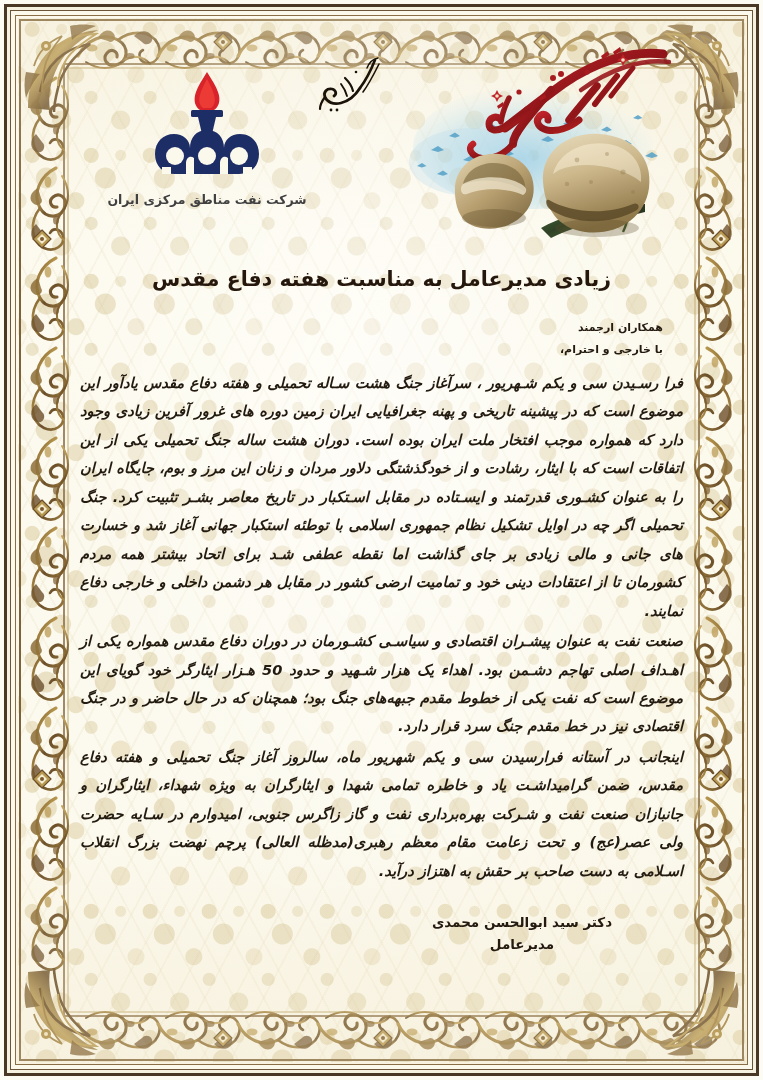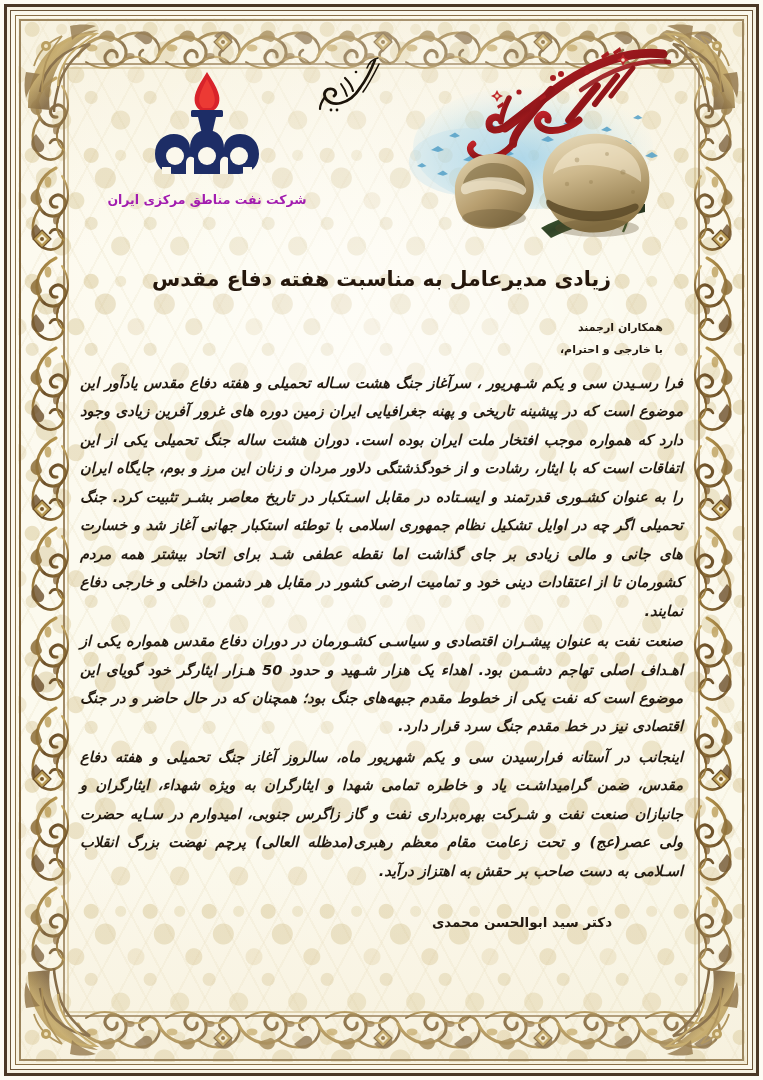--- a/index.html
+++ b/index.html
@@ -129,21 +129,21 @@
   }
   .logo-mark {
     width: 138px;
     height: 112px;
     margin: 0 auto 8px auto;
     position: relative;
   }
   .logo-mark svg { display: block; width: 100%; height: 100%; }
 
   .org-line {
-    color: #a21caf;
+    color: #404040;
     font-weight: bold;
     letter-spacing: -0.2px;
     line-height: 1.55;
   }
   .org-line-1 { font-size: 12.5px; }
   .org-line-2 { font-size: 12.5px; }
 
   
   .artwork {
     position: absolute;
@@ -561,16 +561,17 @@
     </div>
 
     <div class="body-copy">
       <p class="para">فرا رسـیدن سی و یکم شـهریور ، سرآغاز جنگ هشت سـاله تحمیلی و هفته دفاع مقدس یادآور این موضوع است که در پیشینه تاریخی و پهنه جغرافیایی ایران زمین دوره های غرور آفرین زیادی وجود دارد که همواره موجب افتخار ملت ایران بوده است. دوران هشت ساله جنگ تحمیلی یکی از این اتفاقات است که با ایثار، رشادت و از خودگذشتگی دلاور مردان و زنان این مرز و بوم، جایگاه ایران را به عنوان کشـوری قدرتمند و ایسـتاده در مقابل اسـتکبار در تاریخ معاصر بشـر تثبیت کرد. جنگ تحمیلی اگر چه در اوایل تشکیل نظام جمهوری اسلامی با توطئه استکبار جهانی آغاز شد و خسارت های جانی و مالی زیادی بر جای گذاشت اما نقطه عطفی شـد برای اتحاد بیشتر همه مردم کشورمان تا از اعتقادات دینی خود و تمامیت ارضی کشور در مقابل هر دشمن داخلی و خارجی دفاع نمایند.</p>
       <p class="para">صنعت نفت به عنوان پیشـران اقتصادی و سیاسـی کشـورمان در دوران دفاع مقدس همواره یکی از اهـداف اصلی تهاجم دشـمن بود. اهداء یک هزار شـهید و حدود 50 هـزار ایثارگر خود گویای این موضوع است که نفت یکی از خطوط مقدم جبهه‌های جنگ بود؛ همچنان که در حال حاضر و در جنگ اقتصادی نیز در خط مقدم جنگ سرد قرار دارد.</p>
       <p class="para">اینجانب در آستانه فرارسیدن سی و یکم شهریور ماه، سالروز آغاز جنگ تحمیلی و هفته دفاع مقدس، ضمن گرامیداشـت یاد و خاطره تمامی شهدا و ایثارگران به ویژه شهداء، ایثارگران و جانبازان صنعت نفت و شـرکت بهره‌برداری نفت و گاز زاگرس جنوبی، امیدوارم در سـایه حضرت ولی عصر(عج) و تحت زعامت مقام معظم رهبری(مدظله العالی) پرچم نهضت بزرگ انقلاب اسـلامی به دست صاحب بر حقش به اهتزاز درآید.</p>
     </div>
 
     <div class="signature">
       <div class="sig-name">دکتر سید ابوالحسن محمدی</div>
+      <div class="sig-role">مدیرعامل</div>
     </div>
 
   </div>
 </div>
 
 </body></html>

